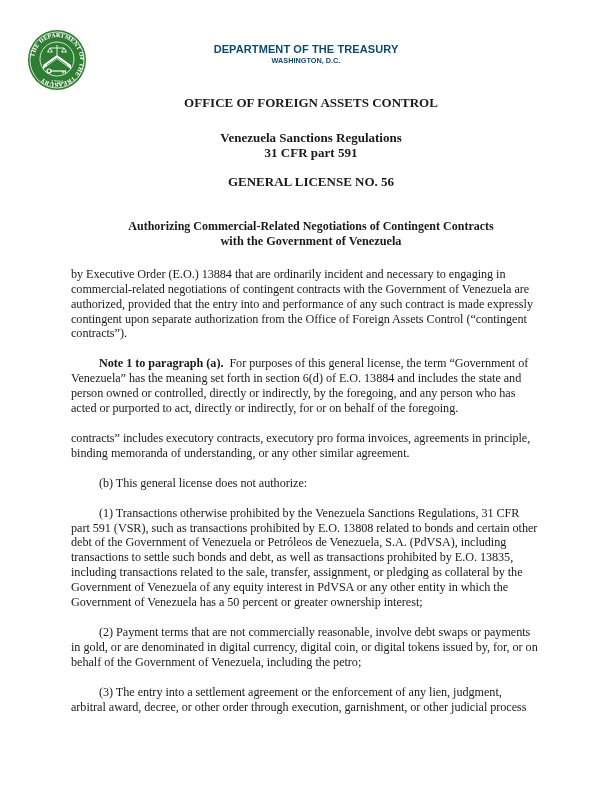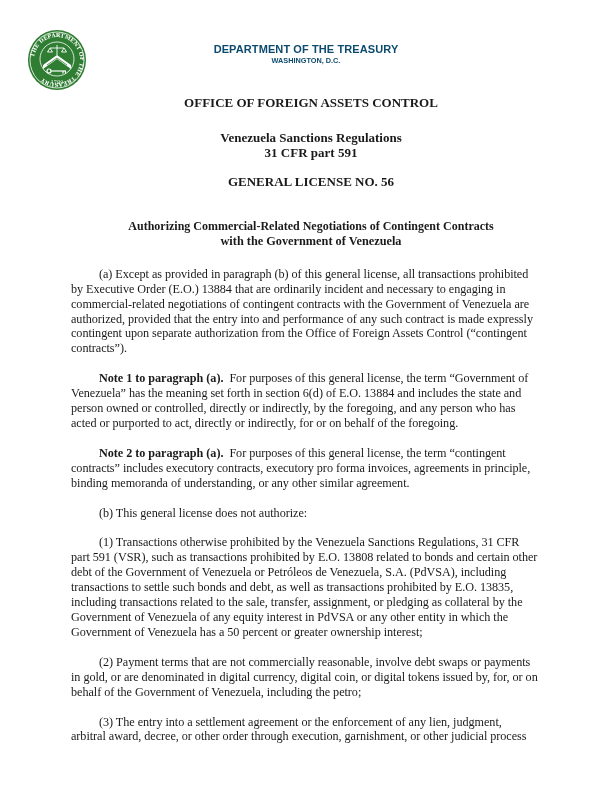--- a/index.html
+++ b/index.html
@@ -117,37 +117,35 @@
 
 <div class="content">
   <div class="heading h-office">OFFICE OF FOREIGN ASSETS CONTROL</div>
   <div class="heading h-regs">Venezuela Sanctions Regulations</div>
   <div class="heading">31 CFR part 591</div>
   <div class="heading h-license">GENERAL LICENSE NO. 56</div>
   <div class="heading h-title">Authorizing Commercial-Related Negotiations of Contingent Contracts</div>
   <div class="heading" style="font-size:12.3px">with the Government of Venezuela</div>
 
   <p class="para lined first">
-    <span class="line indent">(a) Except as provided in paragraph (b) of this general license, all transactions prohibited</span>
     <span class="line">by Executive Order (E.O.) 13884 that are ordinarily incident and necessary to engaging in</span>
     <span class="line">commercial-related negotiations of contingent contracts with the Government of Venezuela are</span>
     <span class="line">authorized, provided that the entry into and performance of any such contract is made expressly</span>
     <span class="line">contingent upon separate authorization from the Office of Foreign Assets Control (“contingent</span>
     <span class="line">contracts”).</span>
   </p>
 
   <p class="para lined">
     <span class="line indent"><span class="note-label">Note 1 to paragraph (a).</span><span style="white-space:pre">  For purposes of this general license, the term “Government of</span></span>
     <span class="line">Venezuela” has the meaning set forth in section 6(d) of E.O. 13884 and includes the state and</span>
     <span class="line">person owned or controlled, directly or indirectly, by the foregoing, and any person who has</span>
     <span class="line">acted or purported to act, directly or indirectly, for or on behalf of the foregoing.</span>
   </p>
 
   <p class="para lined">
-    <span class="line indent"><span class="note-label">Note 2 to paragraph (a).</span><span style="white-space:pre">  For purposes of this general license, the term “contingent</span></span>
     <span class="line">contracts” includes executory contracts, executory pro forma invoices, agreements in principle,</span>
     <span class="line">binding memoranda of understanding, or any other similar agreement.</span>
   </p>
 
   <p class="para lined">
     <span class="line indent">(b) This general license does not authorize:</span>
   </p>
 
   <p class="para lined">
     <span class="line indent">(1) Transactions otherwise prohibited by the Venezuela Sanctions Regulations, 31 CFR</span>

